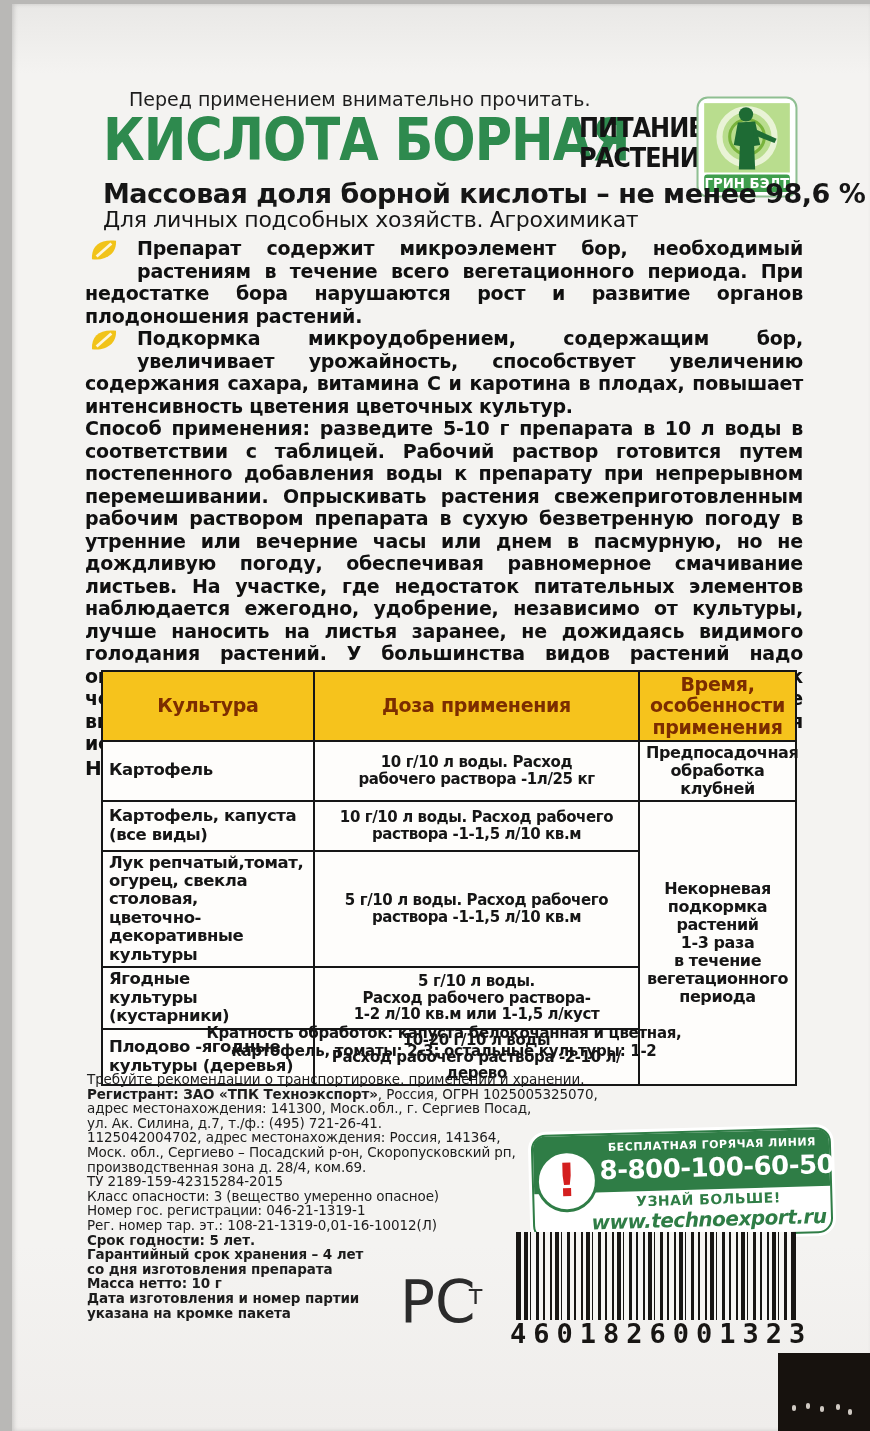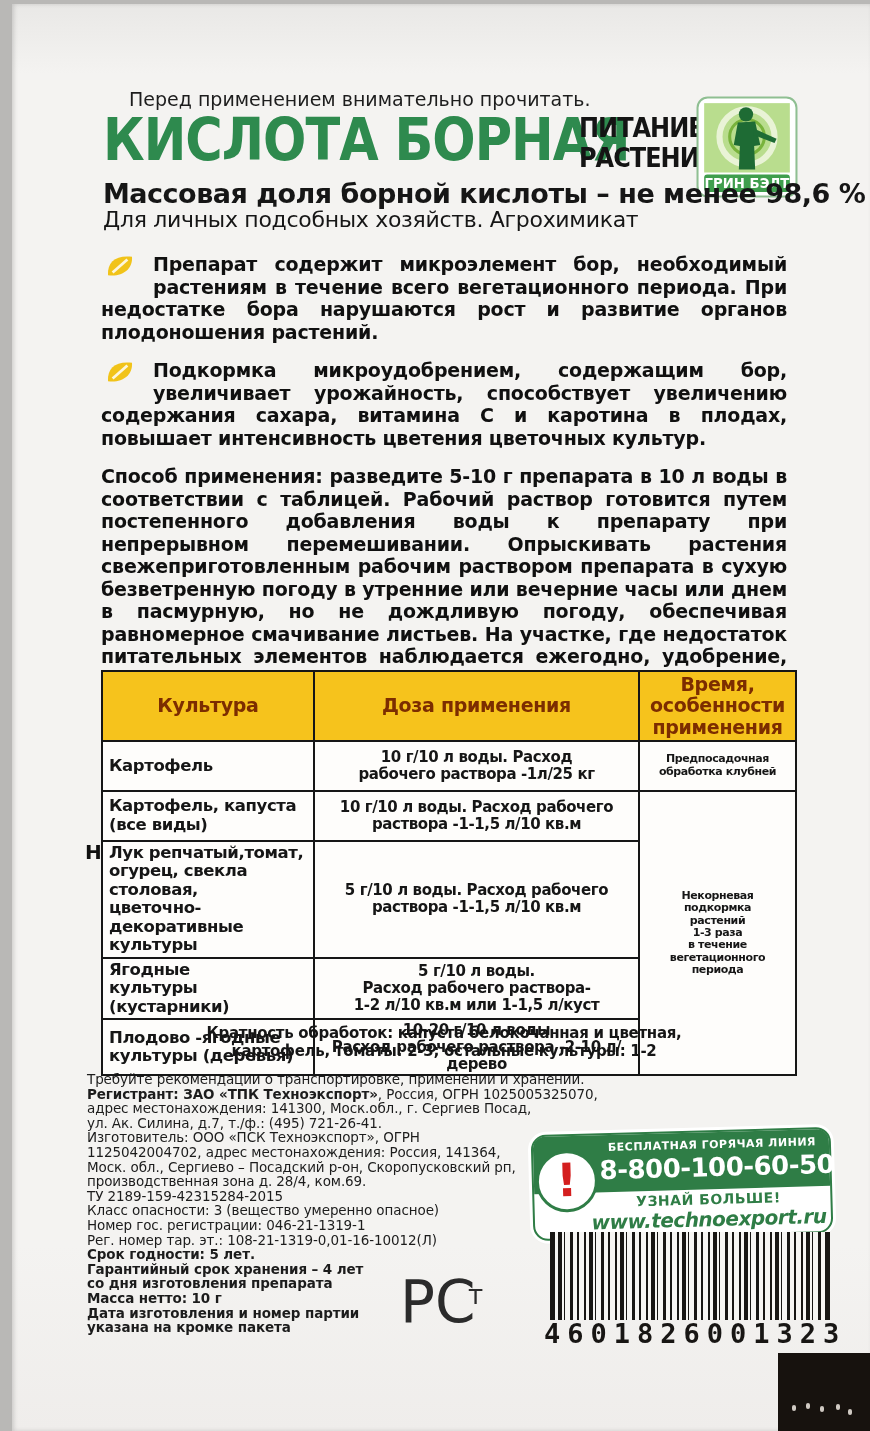--- a/index.html
+++ b/index.html
@@ -28,41 +28,41 @@
     color:#141414;transform:scaleY(1.1);transform-origin:left top;
   }
   .logo{position:absolute;left:684px;top:92px;width:102px;height:102px;}
   .mass-line{position:absolute;left:91px;top:174px;font-size:27px;font-weight:bold;letter-spacing:-.5px;white-space:nowrap;}
   .audience-line{position:absolute;left:91px;top:203px;font-size:22px;letter-spacing:-.3px;white-space:nowrap;}
   .body-text{
     position:absolute;left:73px;top:233px;width:718px;
     font-size:19px;font-weight:bold;letter-spacing:-.2px;
     line-height:22.5px;text-align:justify;color:#101010;
   }
-  .body-text p{margin:16px;}
+  .body-text p{margin:0;}
   .leaf{float:left;width:34px;height:24px;margin:1px 16px 0 2px;}
   .table-intro{font-size:20px;font-weight:bold;text-align:left;margin-top:2px;}
   table.norms{
     position:absolute;left:89px;top:666px;border-collapse:collapse;
     table-layout:fixed;width:694px;background:#fefdfb;
   }
   table.norms col.c1{width:212px}
   table.norms col.c2{width:325px}
   table.norms col.c3{width:157px}
   table.norms th,table.norms td{
     border:2.5px solid #161616;padding:2px 6px;
     white-space:pre-line;line-height:1.12;
   }
   table.norms th{
     background:#f6c31c;color:#7c2d00;font-size:19px;font-weight:bold;
     text-align:center;height:52px;letter-spacing:-.3px;
   }
   td.cell-culture{font-size:16.5px;font-weight:bold;text-align:left;letter-spacing:-.4px;}
   td.cell-dose{font-size:15px;font-weight:bold;text-align:center;letter-spacing:-.4px;}
-  td.cell-time{font-size:11px;font-weight:bold;text-align:center;letter-spacing:-.4px;}
+  td.cell-time{font-size:16px;font-weight:bold;text-align:center;letter-spacing:-.4px;}
   tr.r1{height:50px}tr.r2{height:50px}tr.r3{height:77px}tr.r4{height:54px}tr.r5{height:52px}
   .frequency{
     position:absolute;left:73px;top:1020px;width:718px;text-align:center;
     font-size:15px;font-weight:bold;line-height:1.22;white-space:pre-line;
     letter-spacing:-.3px;
   }
   .fineprint{
     position:absolute;left:75px;top:1068px;width:505px;
     font-size:13.5px;line-height:14.6px;color:#1c1c1c;letter-spacing:-.1px;
   }
@@ -82,21 +82,21 @@
   .hotline-phone{font-size:26px;font-weight:bold;color:#fff;letter-spacing:-.5px;white-space:nowrap;margin-top:1px;}
   .hotline-bottom{position:absolute;left:0;top:57px;right:0;bottom:0;text-align:center;padding-left:52px;}
   .hotline-more{font-size:14px;font-weight:bold;color:#2f7d46;letter-spacing:.5px;margin-top:2px;}
   .hotline-site{font-size:20px;font-weight:bold;font-style:italic;color:#2f7d46;letter-spacing:-.5px;}
   .hotline-badge{
     position:absolute;left:2px;top:14px;width:62px;height:62px;border-radius:50%;
     background:#fff;border:3px solid #2f7d46;box-sizing:border-box;
     text-align:center;line-height:54px;font-size:46px;font-weight:bold;color:#d41f1f;
   }
   .rst-mark{position:absolute;left:386px;top:1258px;width:96px;height:80px;}
-  .barcode-wrap{position:absolute;left:498px;top:1228px;width:292px;margin-left:34px;}
+  .barcode-wrap{position:absolute;left:498px;top:1228px;width:292px;}
   .barcode-bars{
     height:88px;margin:0 6px;
     background:repeating-linear-gradient(90deg,
       #181614 0 2px,#f6f5f3 2px 5px,
       #181614 5px 9px,#f6f5f3 9px 11px,
       #181614 11px 12px,#f6f5f3 12px 17px,
       #181614 17px 20px,#f6f5f3 20px 24px,
       #181614 24px 26px,#f6f5f3 26px 31px);
     border-left:3px solid #181614;border-right:3px solid #181614;
   }
@@ -217,21 +217,20 @@
     </table>
 
   <div class="frequency">Кратность обработок: капуста белокочанная и цветная,
 картофель, томаты: 2-3; остальные культуры: 1-2</div>
 
   <div class="fineprint">
     <div class="fp-line"><b></b><span>Требуйте рекомендации о транспортировке, применении и хранении.</span></div>
     <div class="fp-line"><b>Регистрант: ЗАО «ТПК Техноэкспорт»</b><span>, Россия, ОГРН 1025005325070,</span></div>
     <div class="fp-line"><b></b><span>адрес местонахождения: 141300, Моск.обл., г. Сергиев Посад,</span></div>
     <div class="fp-line"><b></b><span>ул. Ак. Силина, д.7, т./ф.: (495) 721-26-41.</span></div>
-    <div class="fp-line"><b></b><span>Изготовитель: ООО «ПСК Техноэкспорт», ОГРН</span></div>
     <div class="fp-line"><b></b><span>1125042004702, адрес местонахождения: Россия, 141364,</span></div>
     <div class="fp-line"><b></b><span>Моск. обл., Сергиево – Посадский р-он,  Скоропусковский рп,</span></div>
     <div class="fp-line"><b></b><span>производственная зона д. 28/4, ком.69.</span></div>
     <div class="fp-line"><b></b><span>ТУ  2189-159-42315284-2015</span></div>
     <div class="fp-line"><b></b><span>Класс опасности:  3 (вещество умеренно опасное)</span></div>
     <div class="fp-line"><b></b><span>Номер гос. регистрации: 046-21-1319-1</span></div>
     <div class="fp-line"><b></b><span>Рег. номер тар. эт.: 108-21-1319-0,01-16-10012(Л)</span></div>
     <div class="fp-line"><b>Срок годности: 5 лет.</b><span></span></div>
     <div class="fp-line"><b>Гарантийный срок хранения – 4 лет</b><span></span></div>
     <div class="fp-line"><b>со дня изготовления препарата</b><span></span></div>

